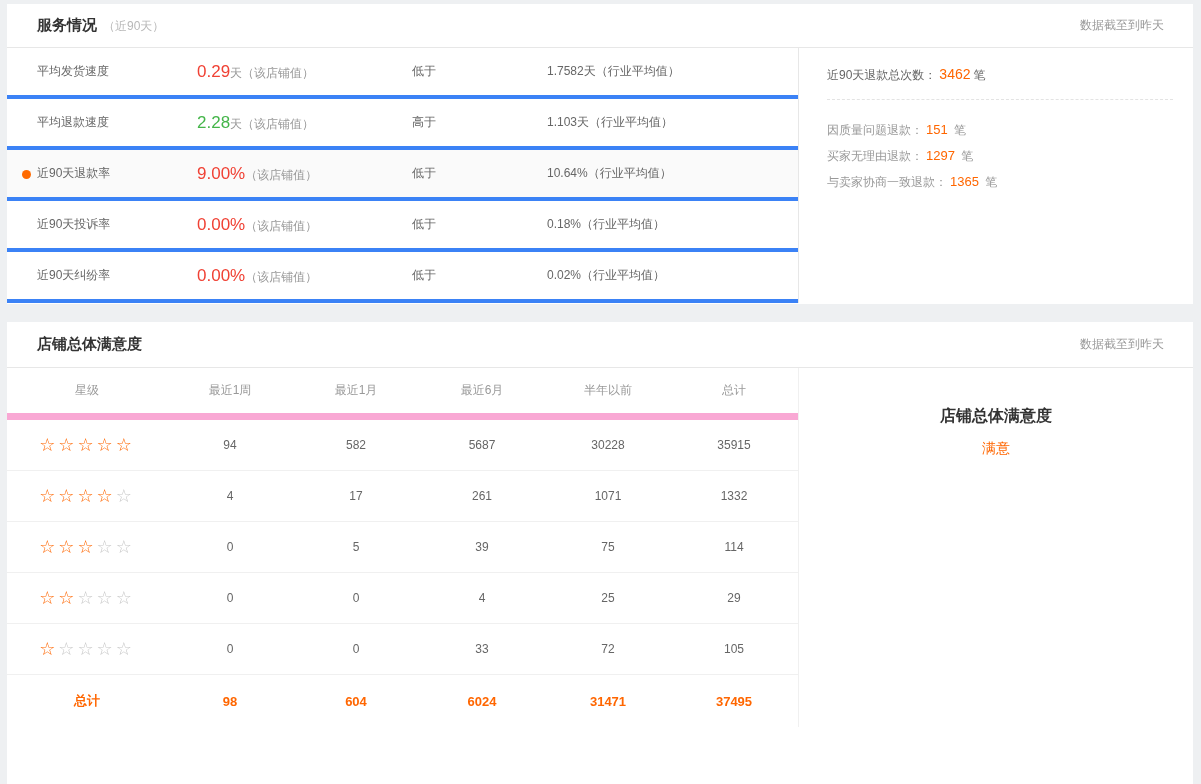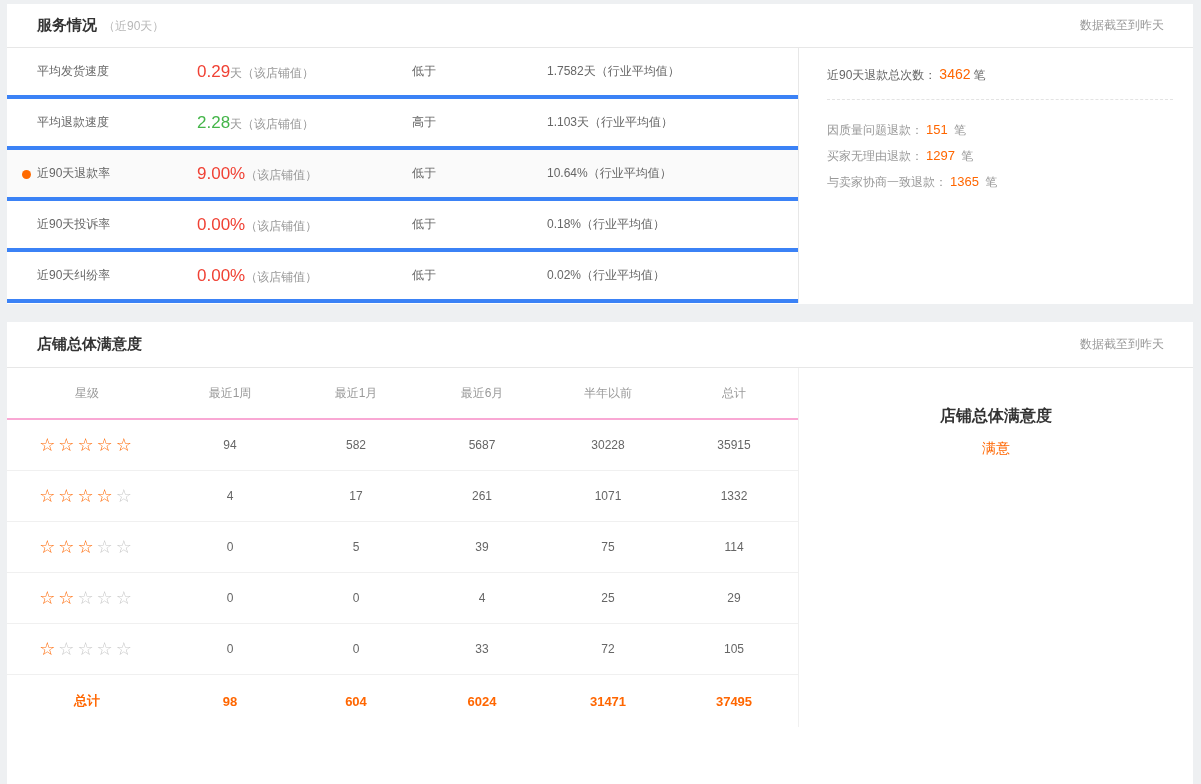--- a/index.html
+++ b/index.html
@@ -51,21 +51,21 @@
     height:56px; background:#fafafa; border-bottom:1px solid #efefef;
     display:flex; justify-content:space-between; align-items:center;
     padding:0 22px 0 30px; font-size:13px;
   }
   .reviews-label { color:#ff6600; }
   .rules-link { color:#ff6600; cursor:pointer; text-decoration:none; }
 
   .sat-body { display:flex; height:359px; }
   .sat-table { width:791px; }
   .thead { display:flex; align-items:center; height:52px; color:#999;
-    font-size:12px; border-bottom:2px solid #f9a8d4; }
+    font-size:12px; border-bottom:7px solid #f9a8d4; }
   .trow { display:flex; align-items:center; height:51px; color:#666;
     font-size:12px; border-bottom:1px solid #f0f0f0; }
   .trow.total { height:52px; border-bottom:none; font-weight:bold; font-size:13px; color:#ff6600; }
   .tc0 { width:160px; text-align:center; }
   .tc  { width:126px; text-align:center; }
   .stars { font-size:18px; letter-spacing:3px; line-height:1; white-space:nowrap; }
   .stars .on  { color:#ff6600; }
   .stars .off { color:#c8c8c8; }
 
   .sat-side { flex:1; border-left:1px solid #f0f0f0; display:flex;

